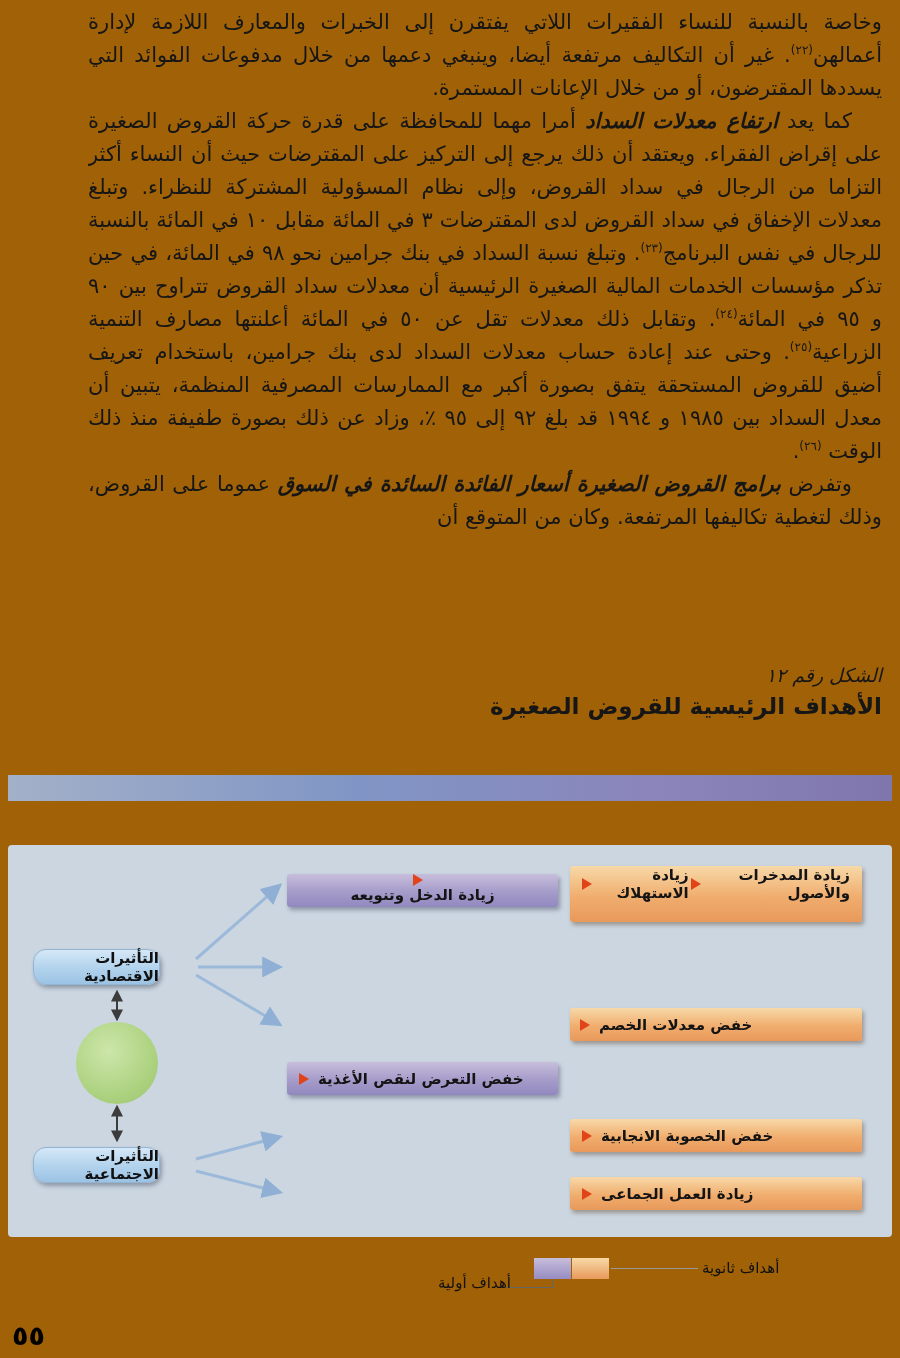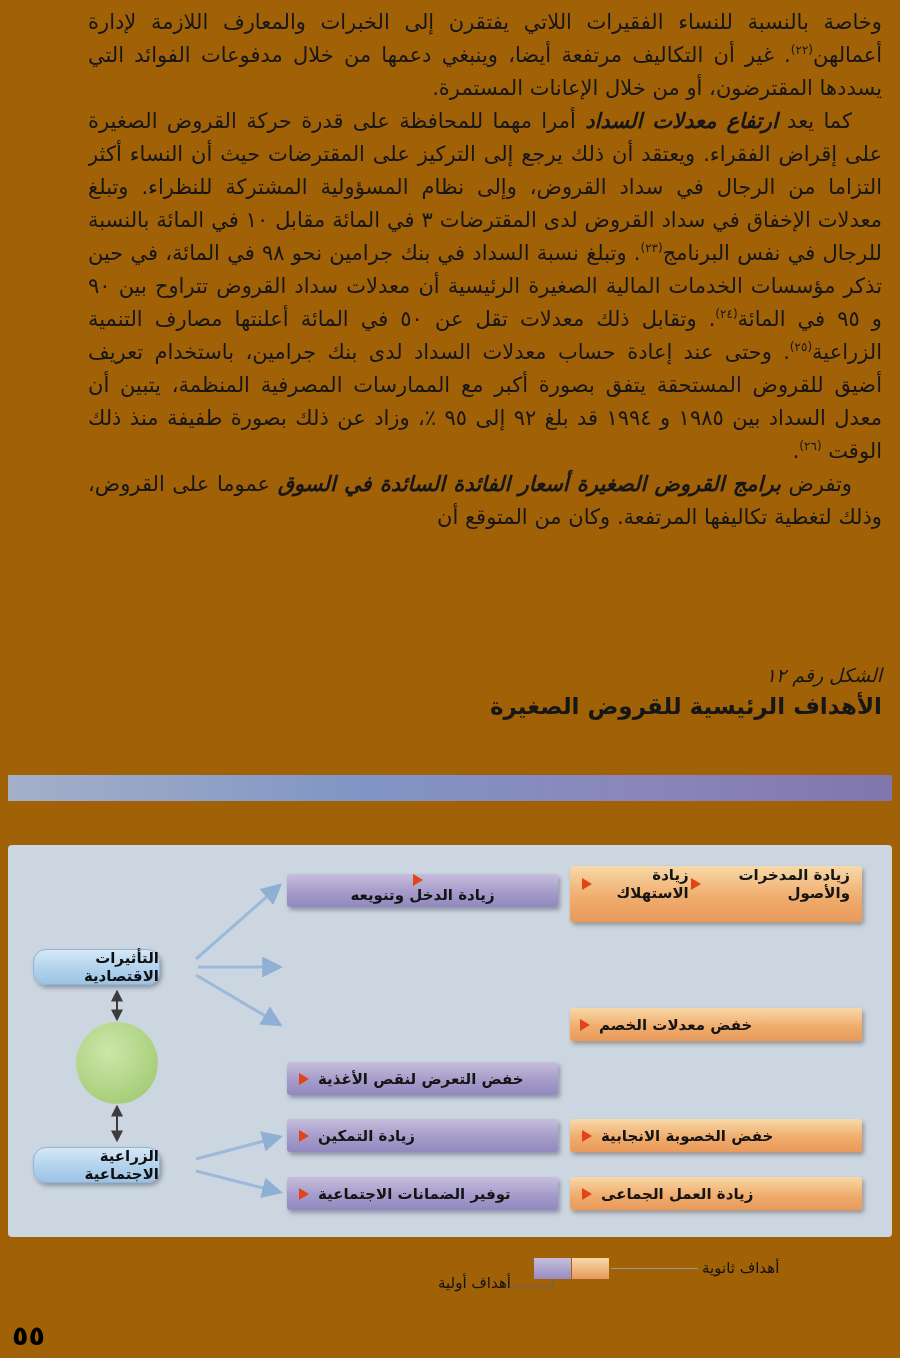--- a/index.html
+++ b/index.html
@@ -148,38 +148,30 @@
         <path d="M109,262 L109,295" marker-start="url(#ad)" marker-end="url(#ad)"></path>
       </g>
     </svg>
 
     <div class="circle"></div>
 
     <div class="effect-box effect-econ">
       <span>التأثيرات الاقتصادية</span>
     </div>
     <div class="effect-box effect-social">
-      <span>الزراعية الاجتماعية</span>
+      <span>التأثيرات الاجتماعية</span>
     </div>
 
     <div class="goal-box purple" style="top:29px;flex-direction:column;">
       <span class="tri"></span>
       <span class="glabel">زيادة الدخل وتنويعه</span>
     </div>
     <div class="goal-box purple" style="top:181px;margin-top:36px;">
       <span class="tri"></span>
       <span class="glabel">خفض التعرض لنقص الأغذية</span>
-    </div>
-    <div class="goal-box purple" style="top:274px;">
-      <span class="tri"></span>
-      <span class="glabel">زيادة التمكين</span>
-    </div>
-    <div class="goal-box purple" style="top:332px;">
-      <span class="tri"></span>
-      <span class="glabel">توفير الضمانات الاجتماعية</span>
     </div>
 
     <div class="goal-box orange tall" style="top:21px;">
       <div class="line">
         <span class="tri"></span>
         <span class="glabel">زيادة الاستهلاك</span>
       </div>
       <div class="line">
         <span class="tri"></span>
         <span class="glabel">زيادة المدخرات والأصول</span>

